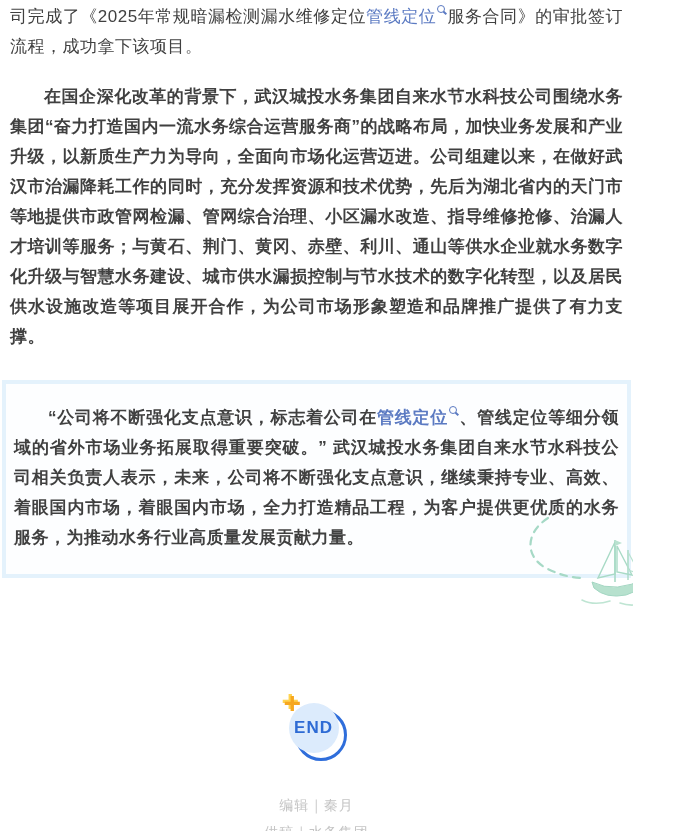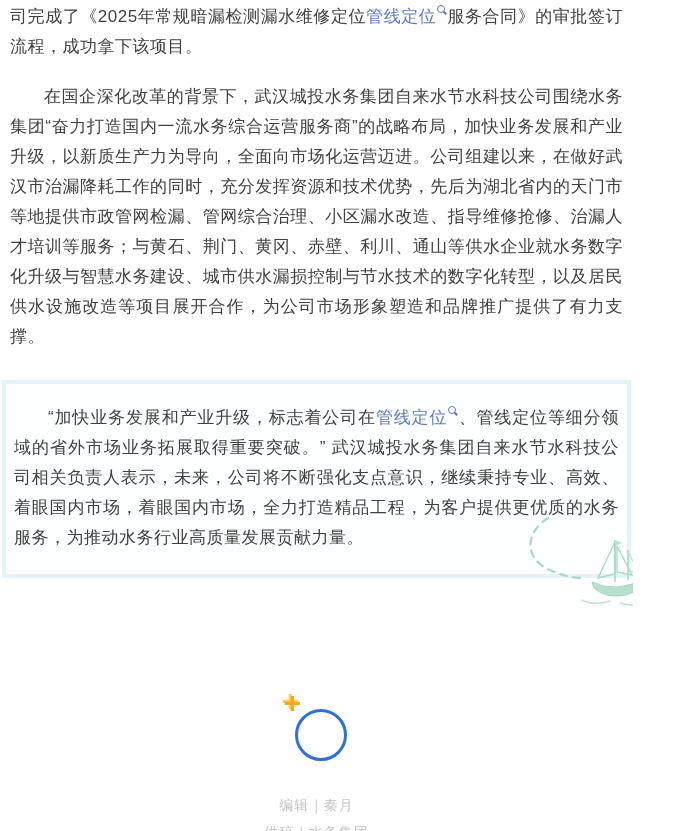--- a/index.html
+++ b/index.html
@@ -7,21 +7,21 @@
     width:681px;height:831px;overflow:hidden;
     font-family:"Liberation Sans","DejaVu Sans",sans-serif;
     color:#404040;
   }
   .page{position:relative;width:633px;height:831px;overflow:hidden;}
   .article{padding:2px 10px 0 10px;}
   .para{
     font-size:17px;line-height:30px;letter-spacing:0.5px;
     text-align:justify;margin:0 0 20px 0;
   }
-  .para.indent{text-indent:2em;}
+  .para.indent{text-indent:2em;font-weight:bold;}
   .term-link{color:#5b7ac2;cursor:pointer;text-decoration:none;white-space:nowrap;}
   
   .search-sup{
     display:inline-block;position:relative;
     width:6px;height:6px;border:1.5px solid #5b7ac2;border-radius:50%;
     transform:translateY(-9px);margin:0 2px 0 1px;
   }
   .search-sup::after{
     content:"";position:absolute;width:4px;height:1.5px;background:#5b7ac2;
     right:-3px;bottom:-1px;transform:rotate(42deg);
@@ -65,26 +65,29 @@
 
 <div class="page">
 
   <div class="article">
 
     <p class="para"><span>司完成了《2025年常规暗漏检测漏水维修定位</span><span class="term-link">管线定位</span><span class="search-sup"></span><span>服务合同》的审批签订流程，成功拿下该项目。</span></p>
 
     <p class="para indent">在国企深化改革的背景下，武汉城投水务集团自来水节水科技公司围绕水务集团“奋力打造国内一流水务综合运营服务商”的战略布局，加快业务发展和产业升级，以新质生产力为导向，全面向市场化运营迈进。公司组建以来，在做好武汉市治漏降耗工作的同时，充分发挥资源和技术优势，先后为湖北省内的天门市等地提供市政管网检漏、管网综合治理、小区漏水改造、指导维修抢修、治漏人才培训等服务；与黄石、荆门、黄冈、赤壁、利川、通山等供水企业就水务数字化升级与智慧水务建设、城市供水漏损控制与节水技术的数字化转型，以及居民供水设施改造等项目展开合作，为公司市场形象塑造和品牌推广提供了有力支撑。</p>
 
     <div class="quote-box">
-      <p class="para indent"><span>“加快业务发展和产业升级，标志着公司在</span><span class="term-link">管线定位</span><span class="search-sup"></span><span>、管线定位等细分领域的省外市场业务拓展取得重要突破。” 武汉城投水务集团自来水节水科技公司相关负责人表示，未来，公司将不断强化支点意识，继续秉持专业、高效、着眼国内市场，着眼国内市场，全力打造精品工程，为客户提供更优质的水务服务，为推动水务行业高质量发展贡献力量。</span></p>
+      <p class="para indent"><span>“公司将不断强化支点意识，标志着公司在</span><span class="term-link">管线定位</span><span class="search-sup"></span><span>、管线定位等细分领域的省外市场业务拓展取得重要突破。” 武汉城投水务集团自来水节水科技公司相关负责人表示，未来，公司将不断强化支点意识，继续秉持专业、高效、着眼国内市场，着眼国内市场，全力打造精品工程，为客户提供更优质的水务服务，为推动水务行业高质量发展贡献力量。</span></p>
     </div>
 
     <div class="end-wrap">
       <span class="end-plus">+</span>
       <div class="end-ring"></div>
+      <div class="end-disc">
+        <span class="end-text">END</span>
+      </div>
     </div>
 
     <div class="credits">
       <div class="credit-line">编辑｜秦月</div>
       <div class="credit-line">供稿｜水务集团</div>
       <div class="credit-line">审核｜党委工作部</div>
     </div>
 
   </div>
 

